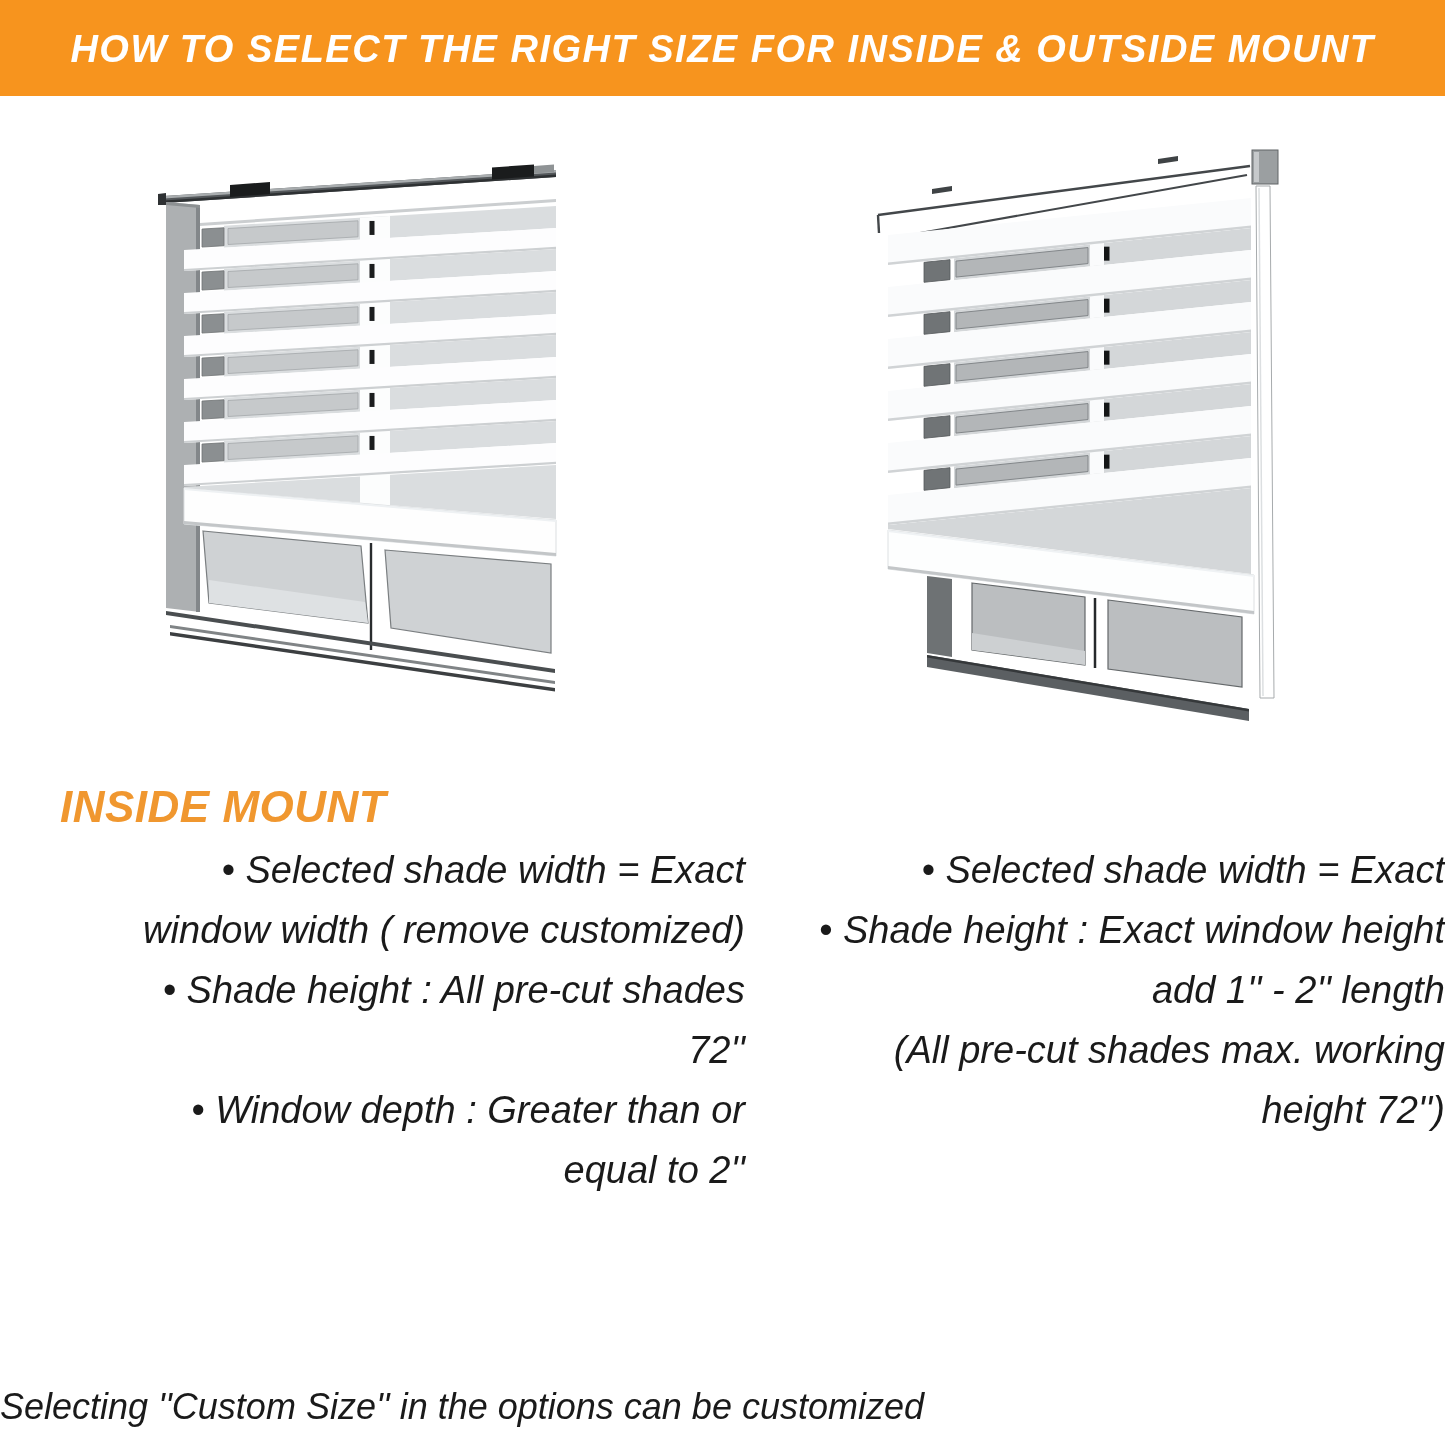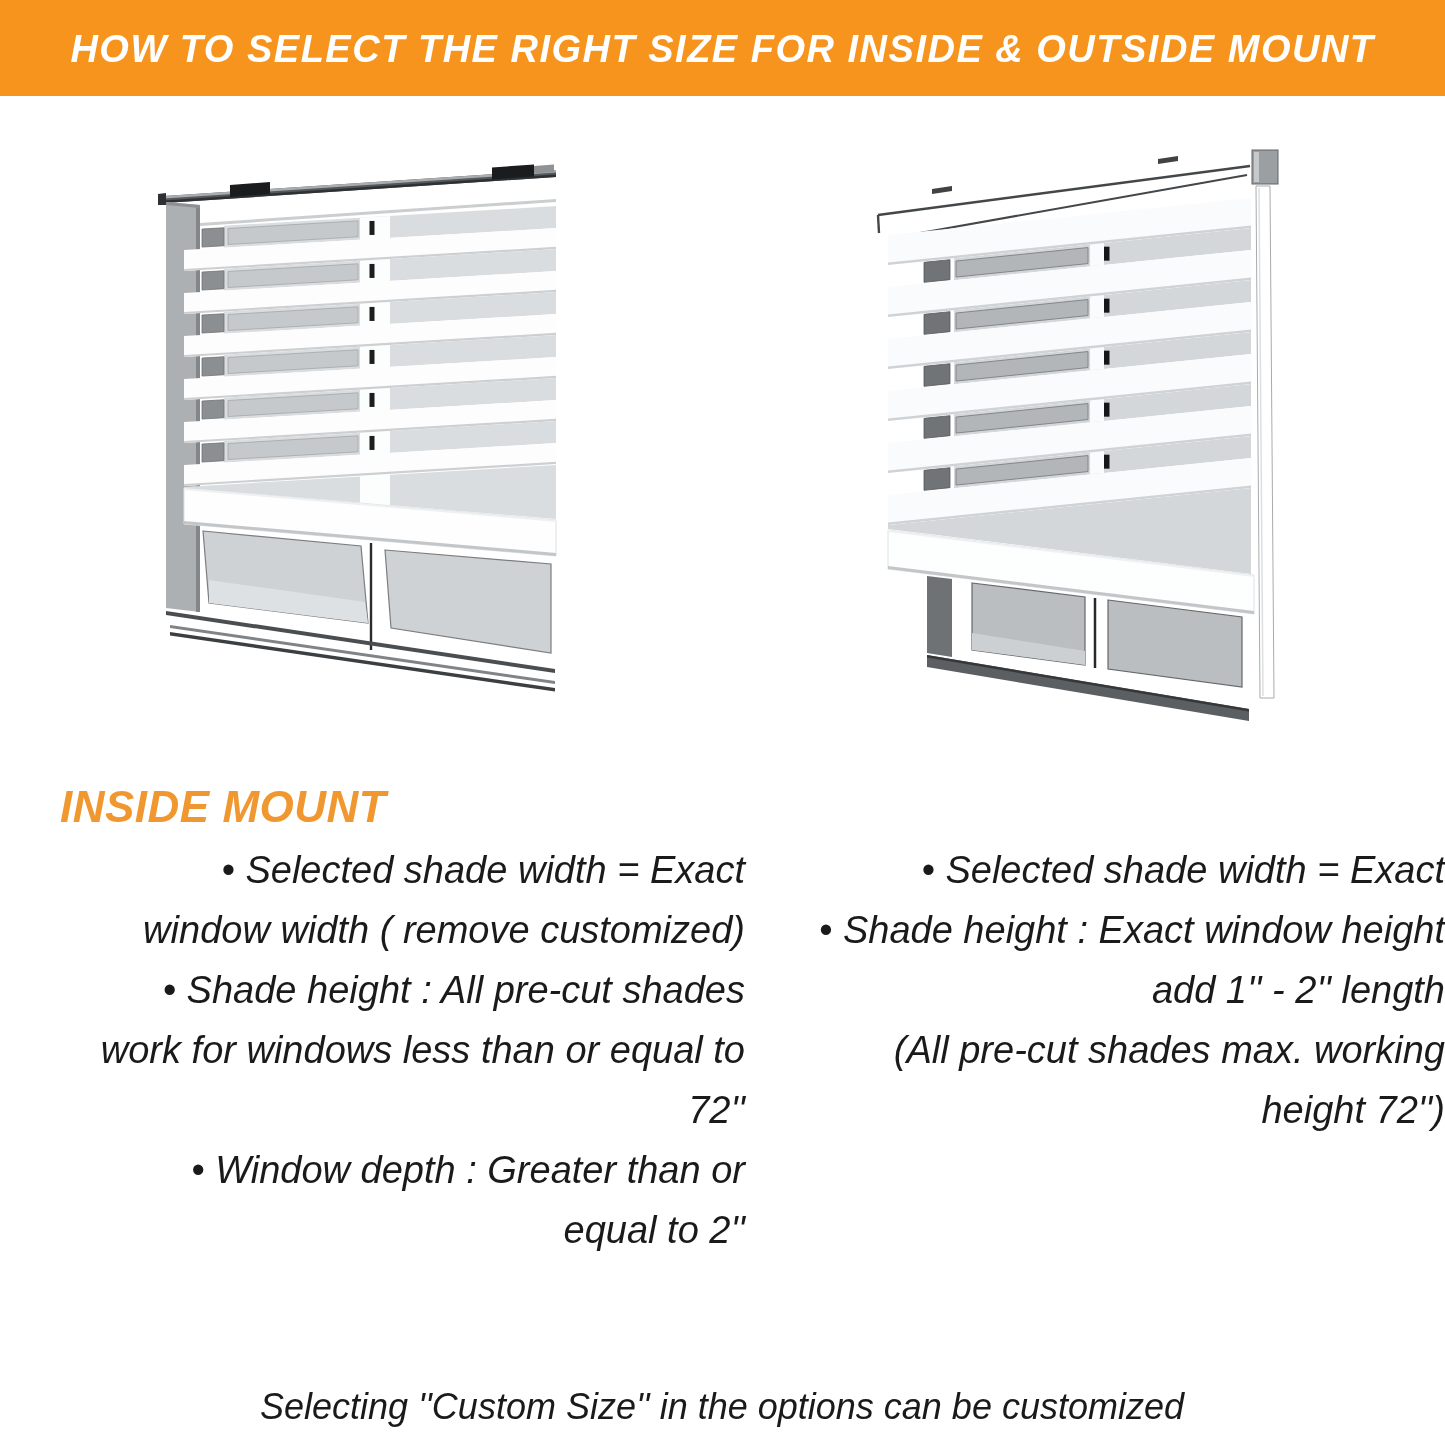--- a/index.html
+++ b/index.html
@@ -35,21 +35,21 @@
   .hd-outside{left:783px;top:758px;}
   .body-col{
     position:absolute;top:840px;font-size:38px;line-height:60px;
     color:var(--body-text);
     text-align:right;
   }
   .col-inside{left:30px;width:715px;}
   .col-outside{left:765px;width:680px;}
   .t-line{white-space:nowrap;}
   .footer-note{
-    position:absolute;left:0;top:1386px;width:1184px;text-align:right;
+    position:absolute;left:0;top:1386px;width:1184px;text-align:left;
     font-size:36px;color:var(--body-text);white-space:nowrap;
   }
 </style>
 </head>
 <body>
 
 <div class="page">
 
   <header class="banner">
     <h1>HOW TO SELECT THE RIGHT SIZE FOR INSIDE &amp; OUTSIDE MOUNT</h1>
@@ -181,21 +181,20 @@
         <polygon points="38,392 404,437 404,439 38,394" fill="#EFF2F4"></polygon>
       </svg>
   </figure>
 
   <h2 class="hd hd-inside">INSIDE MOUNT</h2>
 
   <div class="body-col col-inside">
       <div class="t-line">• Selected shade width = Exact</div>
       <div class="t-line">window width ( remove customized)</div>
       <div class="t-line">• Shade height : All pre-cut shades</div>
-      <div class="t-line">work for windows less than or equal to</div>
       <div class="t-line">72''</div>
       <div class="t-line">• Window depth : Greater than or</div>
       <div class="t-line">equal to 2''</div>
     </div>
   <div class="body-col col-outside">
       <div class="t-line">• Selected shade width = Exact</div>
       <div class="t-line">• Shade height : Exact window height</div>
       <div class="t-line">add 1'' - 2'' length</div>
       <div class="t-line">(All pre-cut shades max. working</div>
       <div class="t-line">height 72'')</div>

